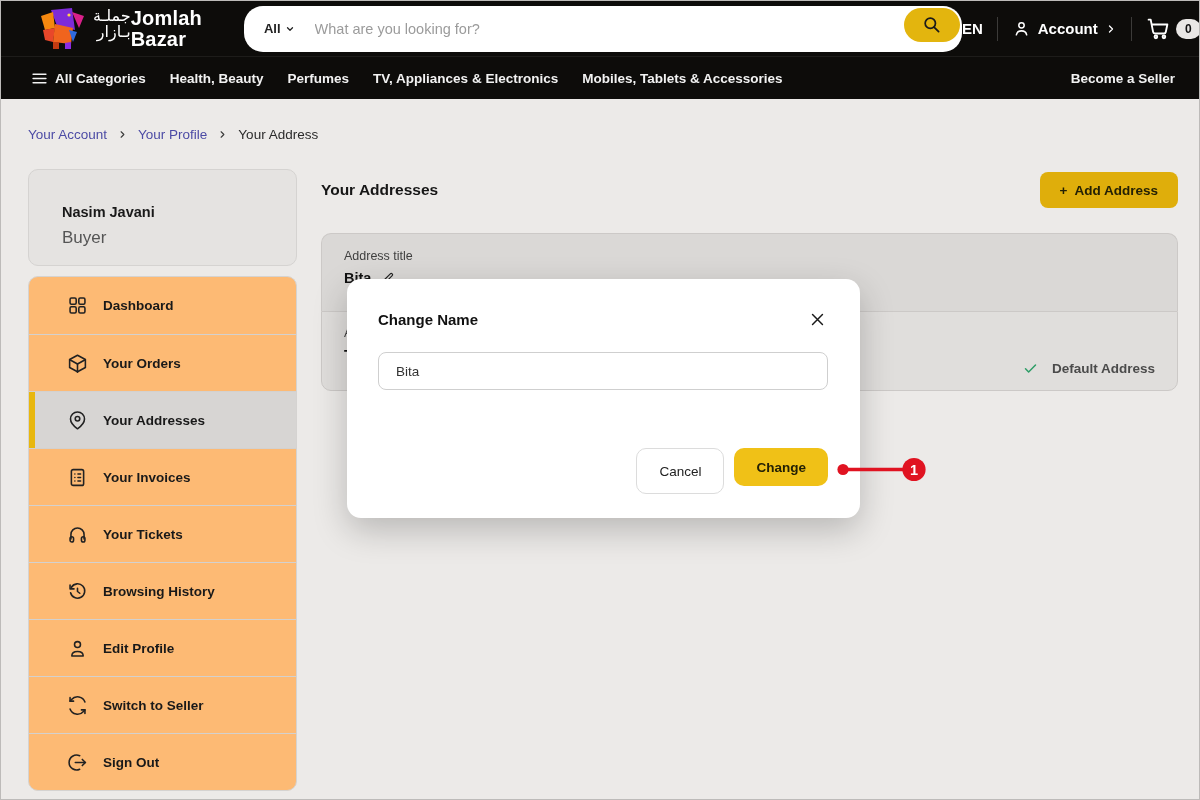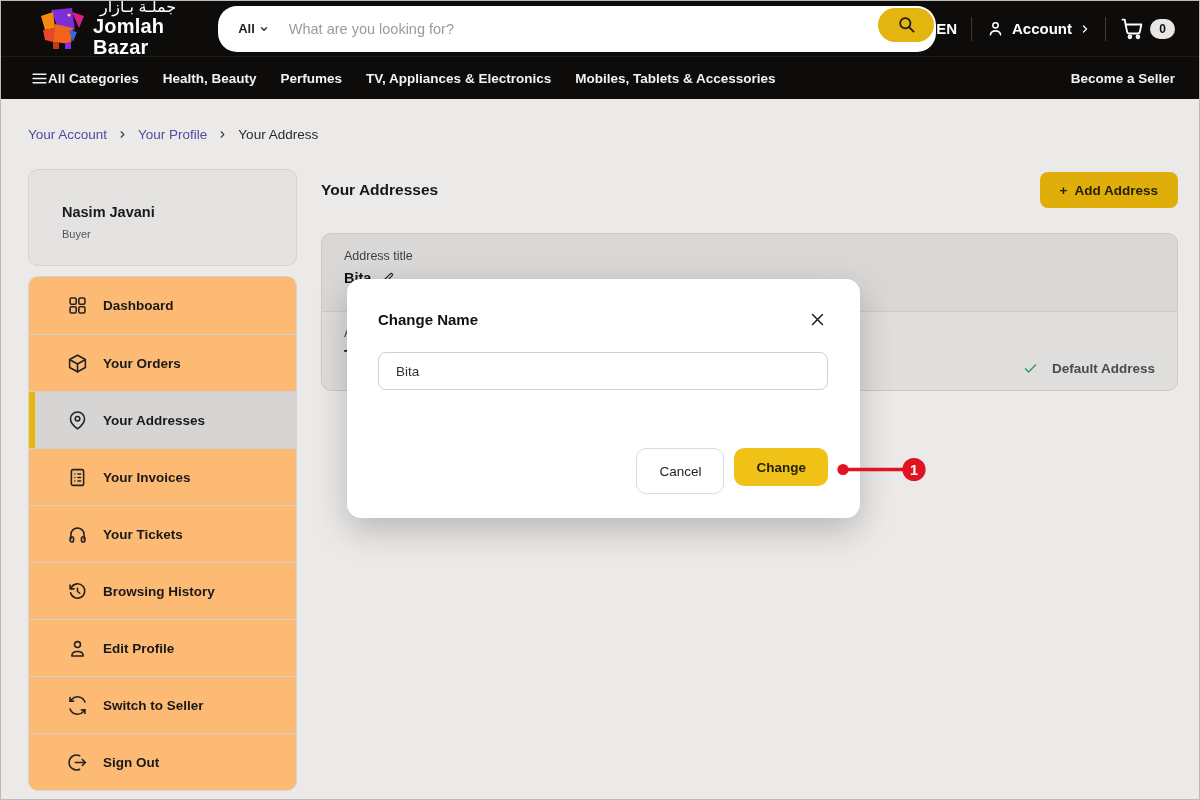--- a/index.html
+++ b/index.html
@@ -8,21 +8,21 @@
     position:relative; width:1200px; height:800px; overflow:hidden;
     background:#eceae8; font-family:"Liberation Sans","DejaVu Sans",sans-serif;
     border:1px solid #bdbbb9;
   }
   
   .topbar {
     height:55px; background:#0d0c0a; display:flex; align-items:center;
     padding:0 24px 0 38px; color:#fff;
   }
   .logo { display:flex; align-items:center; gap:8px; cursor:pointer; }
-  .logo-text { display:flex; flex-direction:column; line-height:1.05; }
+  .logo-text { display:flex; flex-direction:row; line-height:1.05; }
   .logo-arabic { font-size:16px; direction:rtl; color:#fff; letter-spacing:1px; }
   .logo-latin { font-size:20px; font-weight:700; color:#fff; letter-spacing:.2px; }
   .searchbar {
     margin-left:42px; flex:0 0 718px; height:46px; background:#fff; border-radius:19px;
     display:flex; padding-left:14px; position:relative;
   }
   .all-btn { display:flex; align-items:center; gap:4px; background:none; border:none;
     font:700 13px "Liberation Sans",sans-serif; color:#222; cursor:pointer; padding:0 6px; }
   .search-input { flex:1; border:none; outline:none; background:transparent;
     font:400 14.5px "Liberation Sans",sans-serif; color:#0c4a6e; padding:0 14px; }
@@ -39,36 +39,36 @@
   .account-label { font-size:15px; font-weight:700; color:#fff; }
   .cart { display:flex; align-items:center; gap:5px; cursor:pointer; }
   .cart-badge { min-width:25px; height:20px; background:#e9e7e5; color:#111;
     border-radius:10px; font-size:12px; font-weight:700; display:flex;
     align-items:center; justify-content:center; padding:0 8px; }
   
   .catbar {
     height:43px; background:#0d0c0a; display:flex; align-items:center;
     padding:0 24px 0 30px; gap:24px; border-top:1px solid #1d1c1a;
   }
-  .catbar .nav-item { display:flex; align-items:center; gap:0; color:#f2f2f2;
+  .catbar .nav-item { display:flex; align-items:center; gap:7px; color:#f2f2f2;
     font-size:13.5px; font-weight:700; cursor:pointer; white-space:nowrap; }
   .become-seller { margin-left:auto; color:#f2f2f2; font-size:13.5px; font-weight:700; cursor:pointer; }
   
   .breadcrumb { display:flex; align-items:center; gap:10px; padding:28px 0 0 27px;
     font-size:13.5px; }
   .breadcrumb a { color:#4c4ba5; text-decoration:none; cursor:pointer; }
   .breadcrumb .current { color:#2b2b2b; }
   .crumb-sep { color:#3a3a3a; display:flex; }
   
   .layout { display:flex; gap:24px; padding:27px 21px 0 27px; align-items:flex-start; }
   .sidebar { width:269px; flex:none; }
   .profile-card { background:#e5e3e1; border:1px solid #d5d3d1; border-radius:10px;
     height:97px; padding:34px 0 0 33px; }
   .profile-name { font-size:14.5px; font-weight:700; color:#191919; }
-  .profile-role { font-size:11px; color:#555; margin-top:8px; }
+  .profile-role { font-size:17px; color:#555; margin-top:8px; }
   .menu { margin-top:10px; background:#fdba74; border:1px solid #d5d3d1; border-radius:10px; overflow:hidden; }
   .side-item { height:57px; display:flex; align-items:center; gap:15px; padding-left:38px;
     border-top:1px solid #d3d1cf; cursor:pointer; position:relative; color:#222; }
   .side-item:first-child { border-top:none; }
   .side-item .label { font-size:13.5px; font-weight:700; color:#191919; }
   .side-item.active { background:#d7d5d3; }
   .side-item.active::before { content:""; position:absolute; left:0; top:0; bottom:0;
     width:6px; background:#e8b70e; }
   
   .main { flex:1; }

